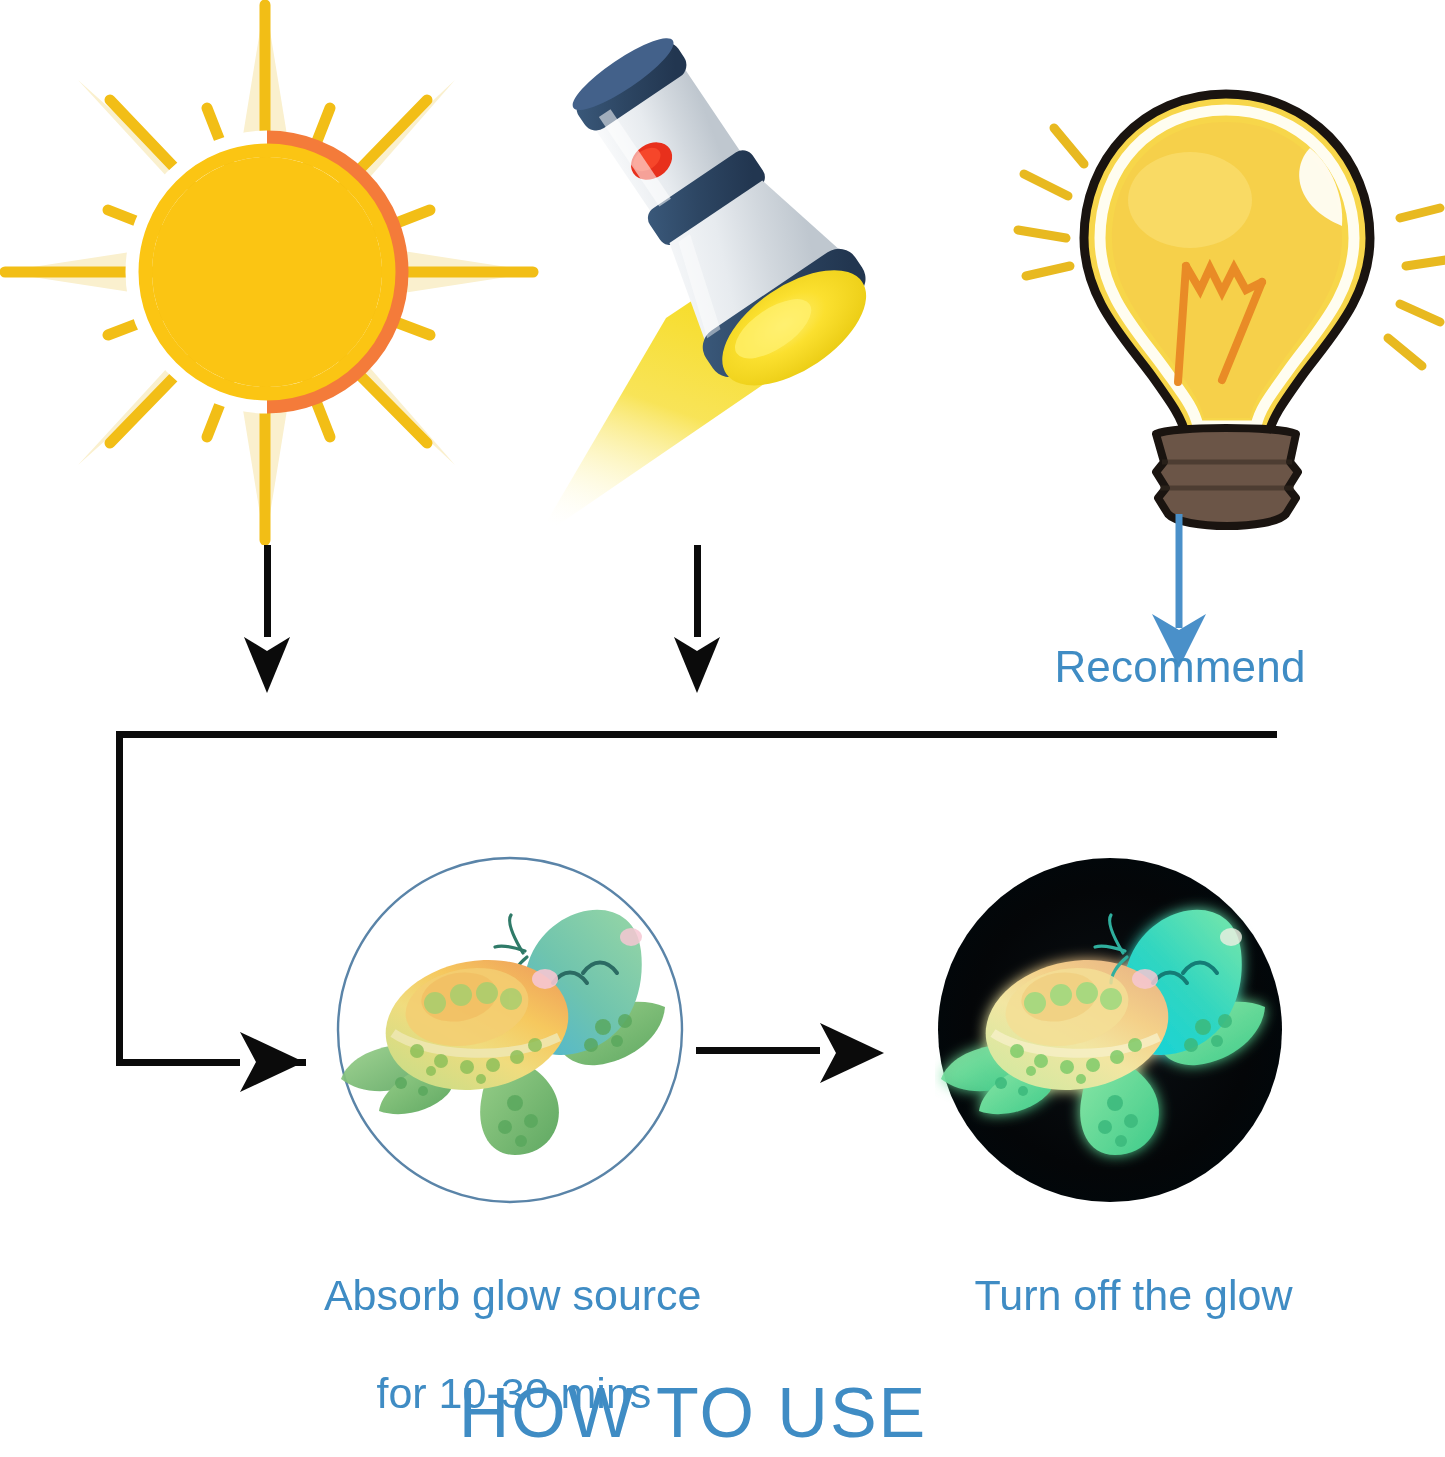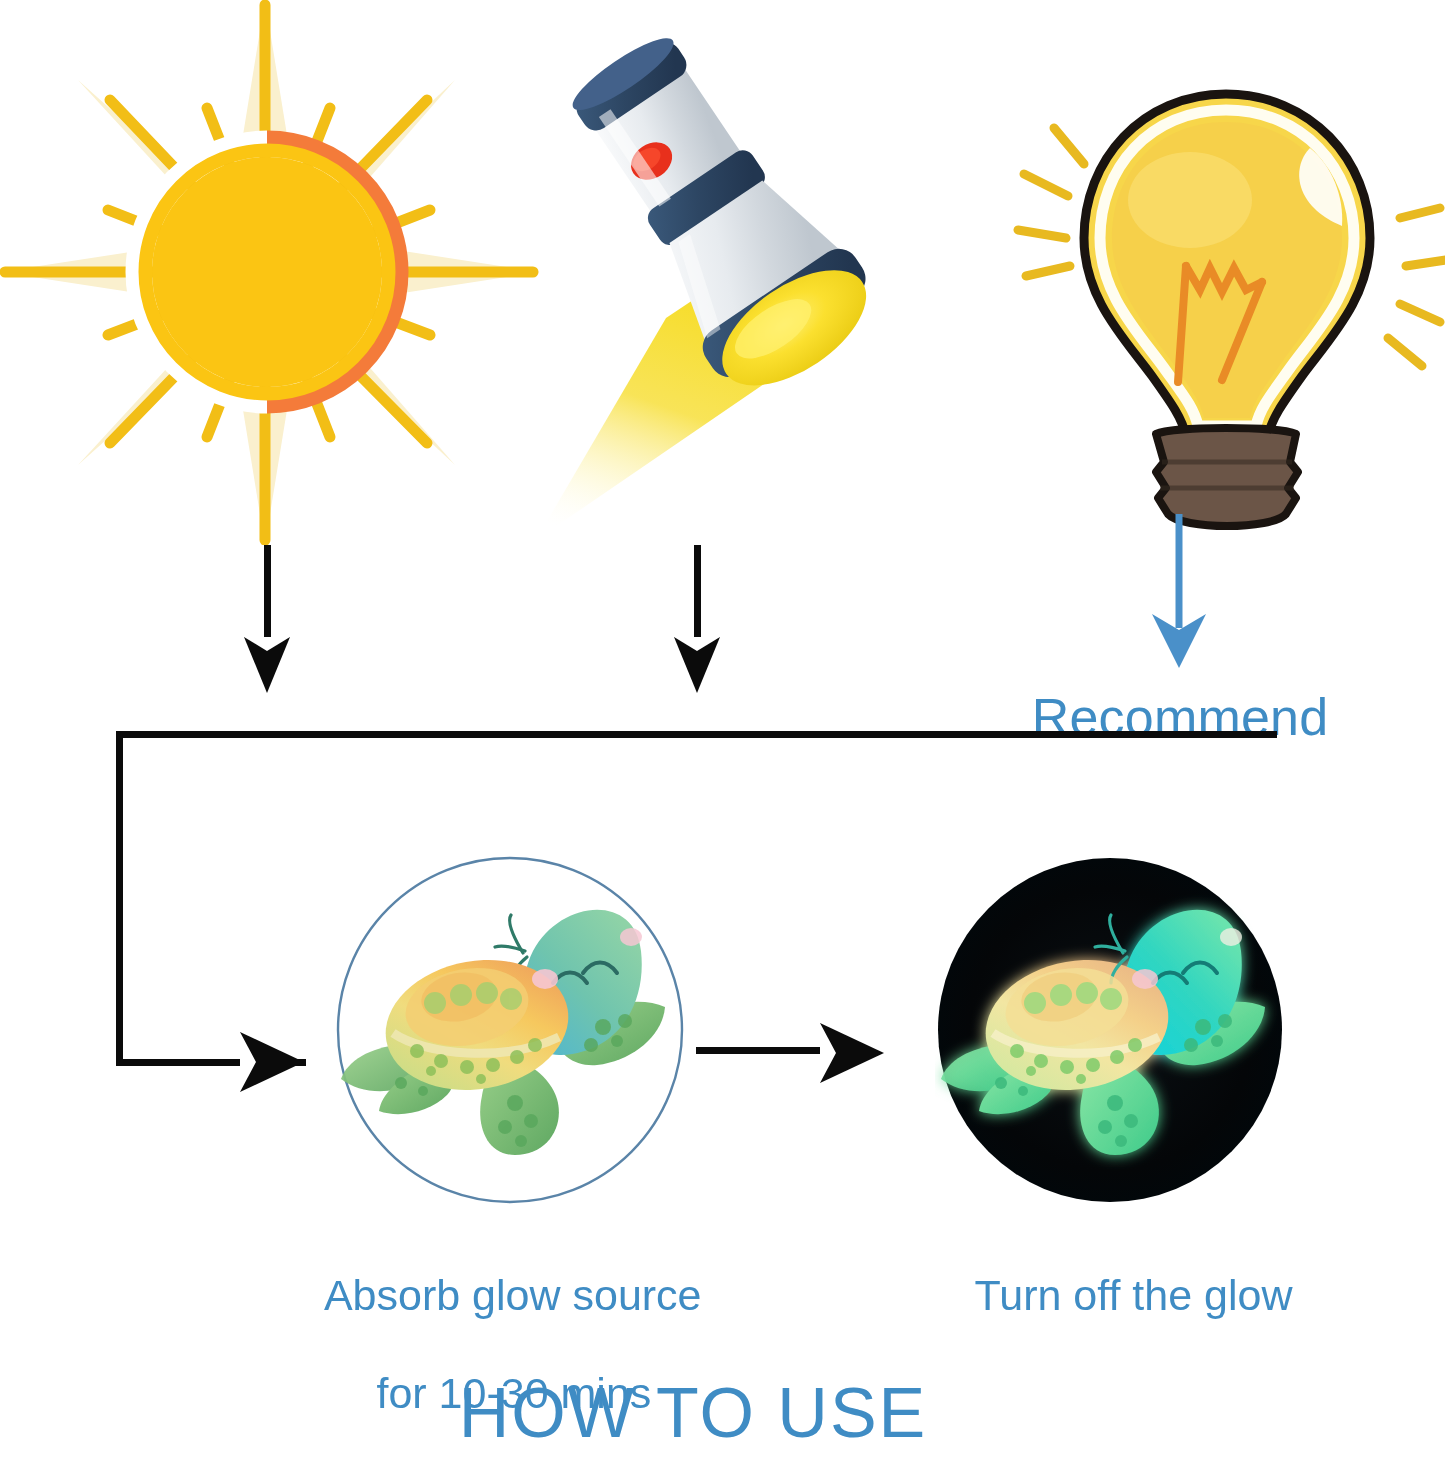--- a/index.html
+++ b/index.html
@@ -10,21 +10,21 @@
   }
   .stage{position:absolute;inset:0;}
   .abs{position:absolute;}
 
   
   .lbl{
     position:absolute;color:#3f8cc4;text-align:center;
     font-family:"Liberation Sans","DejaVu Sans",sans-serif;
     font-weight:400;line-height:1.14;white-space:pre;
   }
-  #recommend-label{left:1020px;top:688px;width:320px;font-size:52px;letter-spacing:.2px;}
+  #recommend-label{left:1020px;top:642px;width:320px;font-size:44px;letter-spacing:.2px;}
   #absorb-label{left:230px;top:1222px;width:520px;font-size:43px;}
   #glow-label{left:880px;top:1222px;width:460px;font-size:43px;}
   #how-to-use-title{
     left:0;top:1374px;width:1386px;font-size:70px;letter-spacing:2px;
     color:#3f8cc4;text-align:center;font-weight:400;
   }
 
   
   .blk{background:#0b0b0b;position:absolute;}
   .bar-h{height:7px;}

